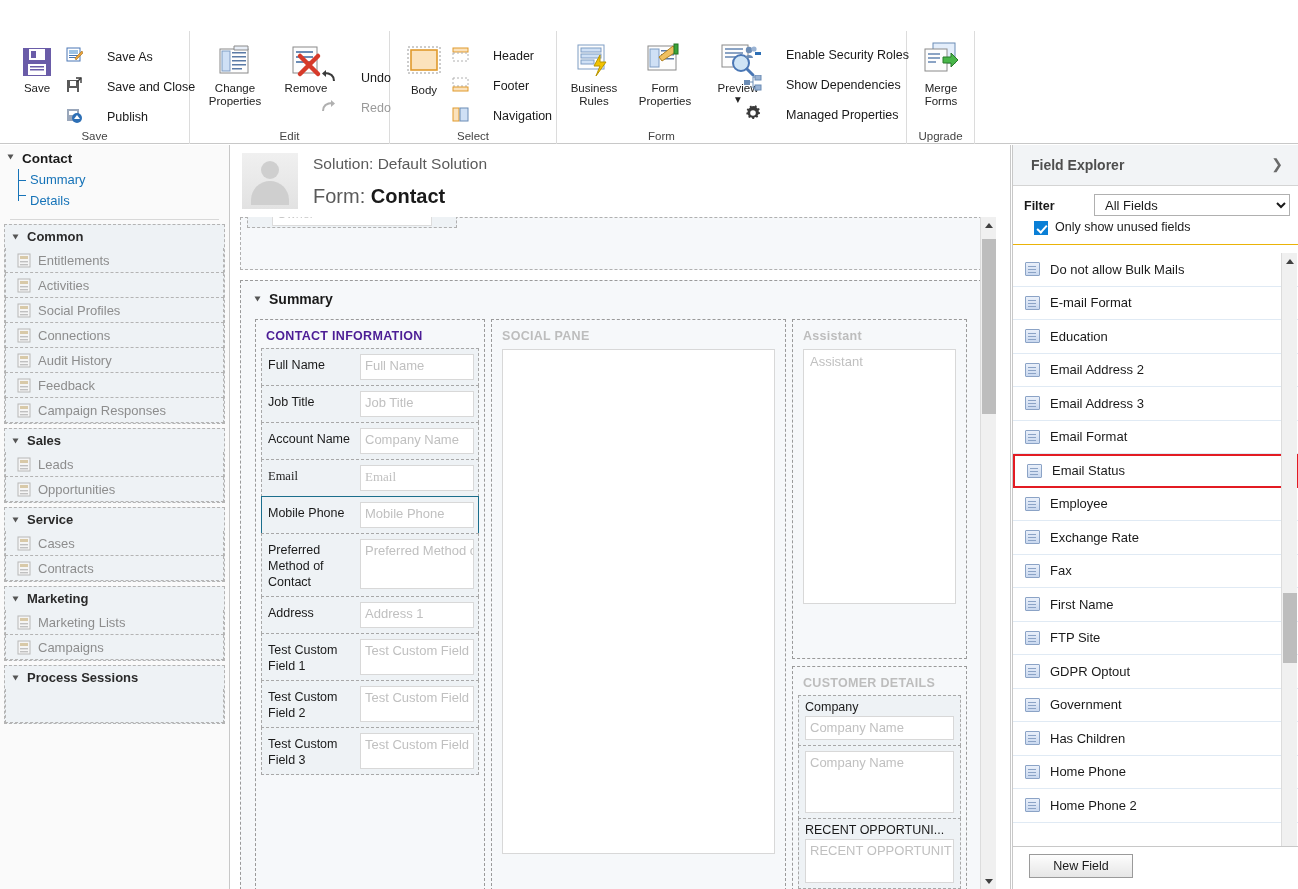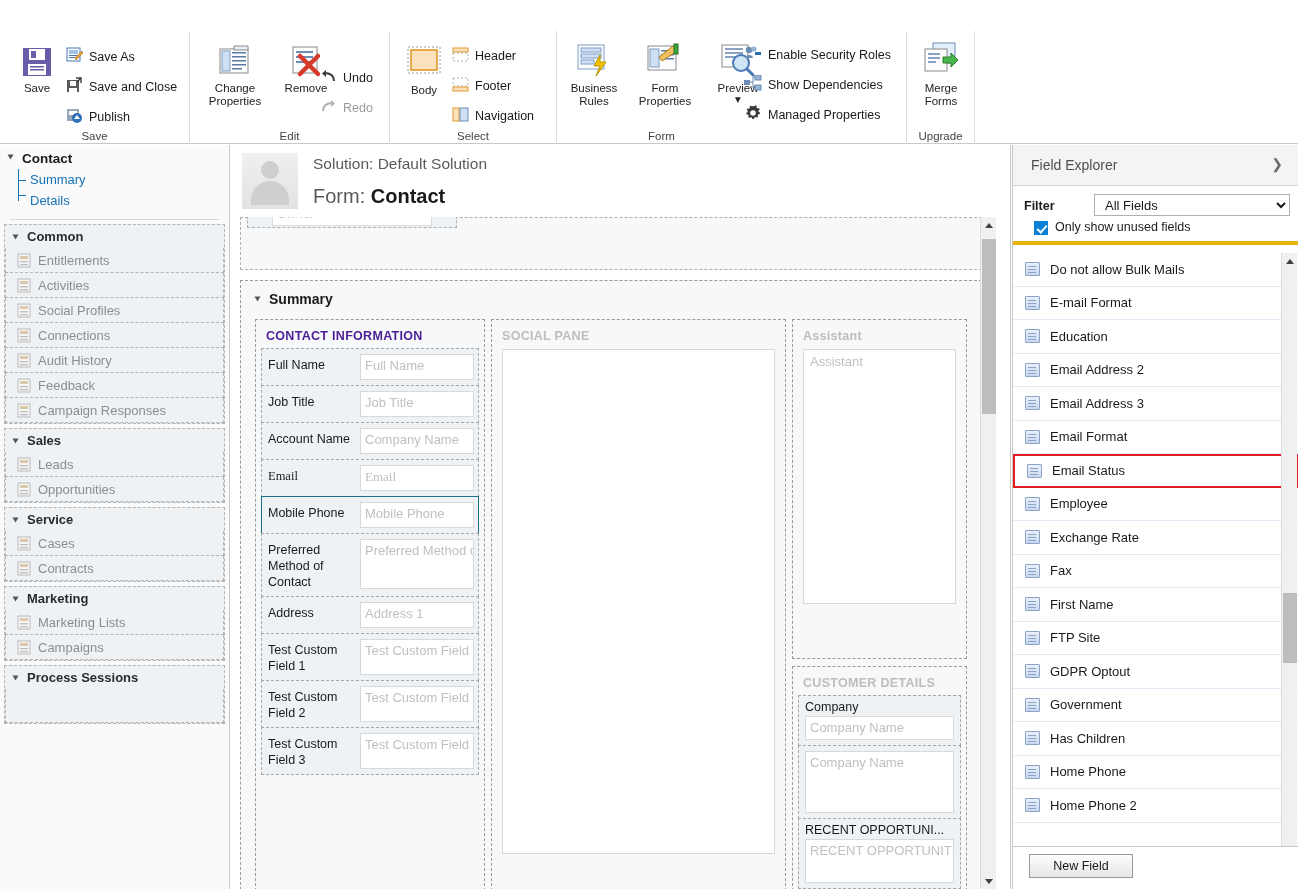--- a/index.html
+++ b/index.html
@@ -63,21 +63,21 @@
     position: absolute; bottom: 2px; left: 0; width: 100%;
     text-align: center; font-size: 11.5px; color: #444;
   }
   .big-btn {
     position: absolute; display: flex; flex-direction: column;
     align-items: center; cursor: pointer; width: 62px;
   }
   .big-btn .lbl { font-size: 11.5px; color: #222; text-align: center; line-height: 13px; margin-top: 3px;}
   .sm-btn {
     position: absolute; display: flex; align-items: center; cursor: pointer;
-    font-size: 12.5px; color: #1a1a1a; white-space: nowrap;
+    font-size: 12.5px; color: #1a1a1a; white-space: nowrap; gap: 18px;
   }
   .sm-btn .lbl { margin-left: 6px; }
   .sm-btn.dim .lbl { color: #9a9a9a; }
   .ico { display: inline-block; flex: none; }
 
   
   .leftnav {
     position: absolute; top: 145px; left: 0; width: 230px; height: 744px;
     background: #fafafa;
     border-right: 1px solid #c8c8c8;
@@ -252,29 +252,29 @@
     position: absolute; top: 145px; left: 1012px; width: 286px; height: 744px;
     background: #ffffff; border-left: 1px solid #c8c8c8;
     overflow: hidden;
   }
   .fex-hd {
     position: absolute; top: 0; left: 0; width: 286px; height: 41px;
     background: #f2f4f6; border-bottom: 1px solid #d4d4d4;
   }
   .fex-title {
     position: absolute; left: 18px; top: 12px;
-    font-size: 14px; font-weight: normal; color: #4e4e4e;
+    font-size: 14px; font-weight: bold; color: #4e4e4e;
   }
   .fex-chev {
     position: absolute; right: 16px; top: 11px;
     font-size: 14px; color: #6a6a6a; cursor: pointer;
   }
   .fex-filter {
     position: absolute; top: 41px; left: 0; width: 286px; height: 59px;
-    background: #fff; border-bottom: 4px solid #eab308;
+    background: #fff; border-bottom: 1px solid #eab308;
   }
   .fex-filter .flabel {
     position: absolute; left: 11px; top: 13px;
     font-size: 12.5px; font-weight: bold; color: #1a1a1a;
   }
   .fex-select {
     position: absolute; left: 81px; top: 8px; width: 196px; height: 22px;
     border: 1px solid #b0b0b0; background: #fff;
     font-size: 13px; color: #1a1a1a;
     padding-left: 6px;

